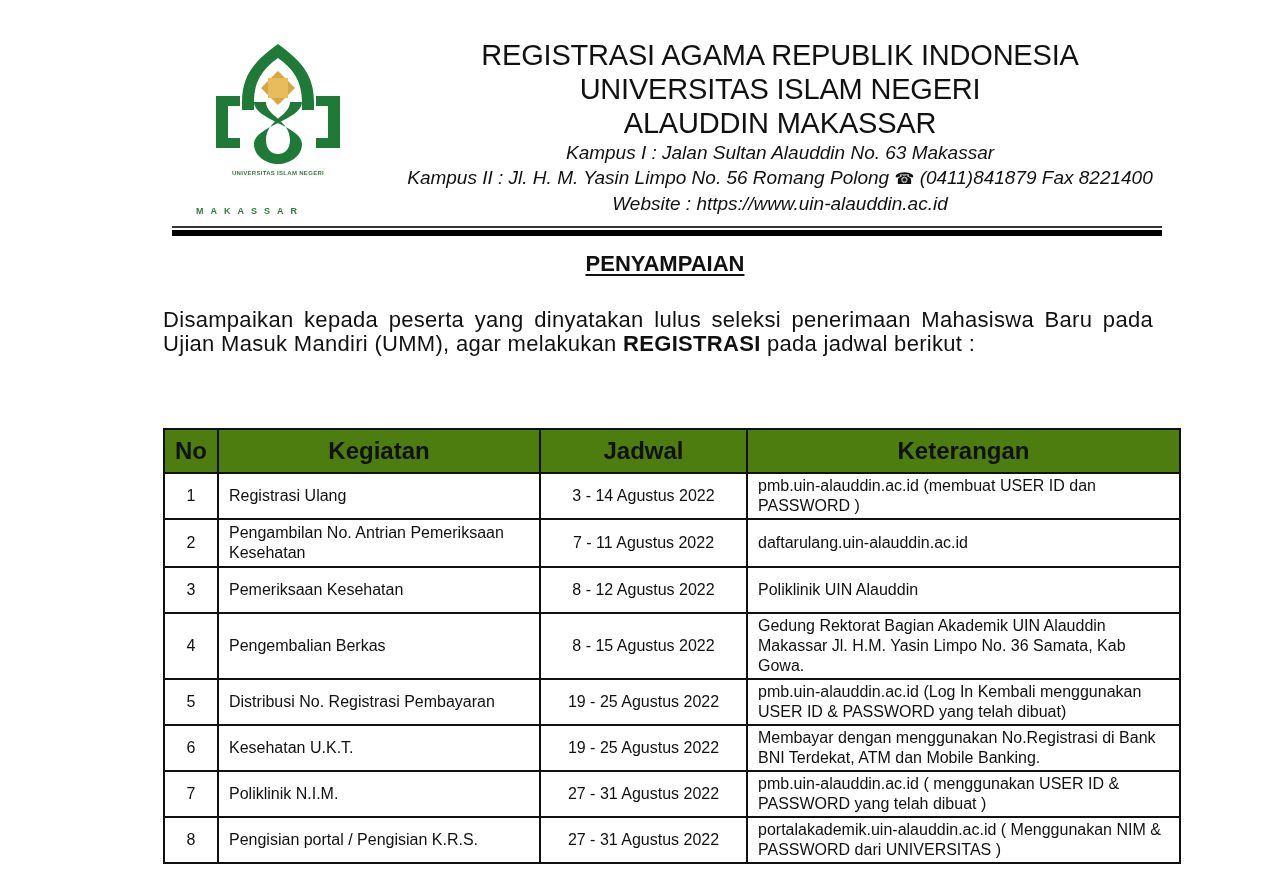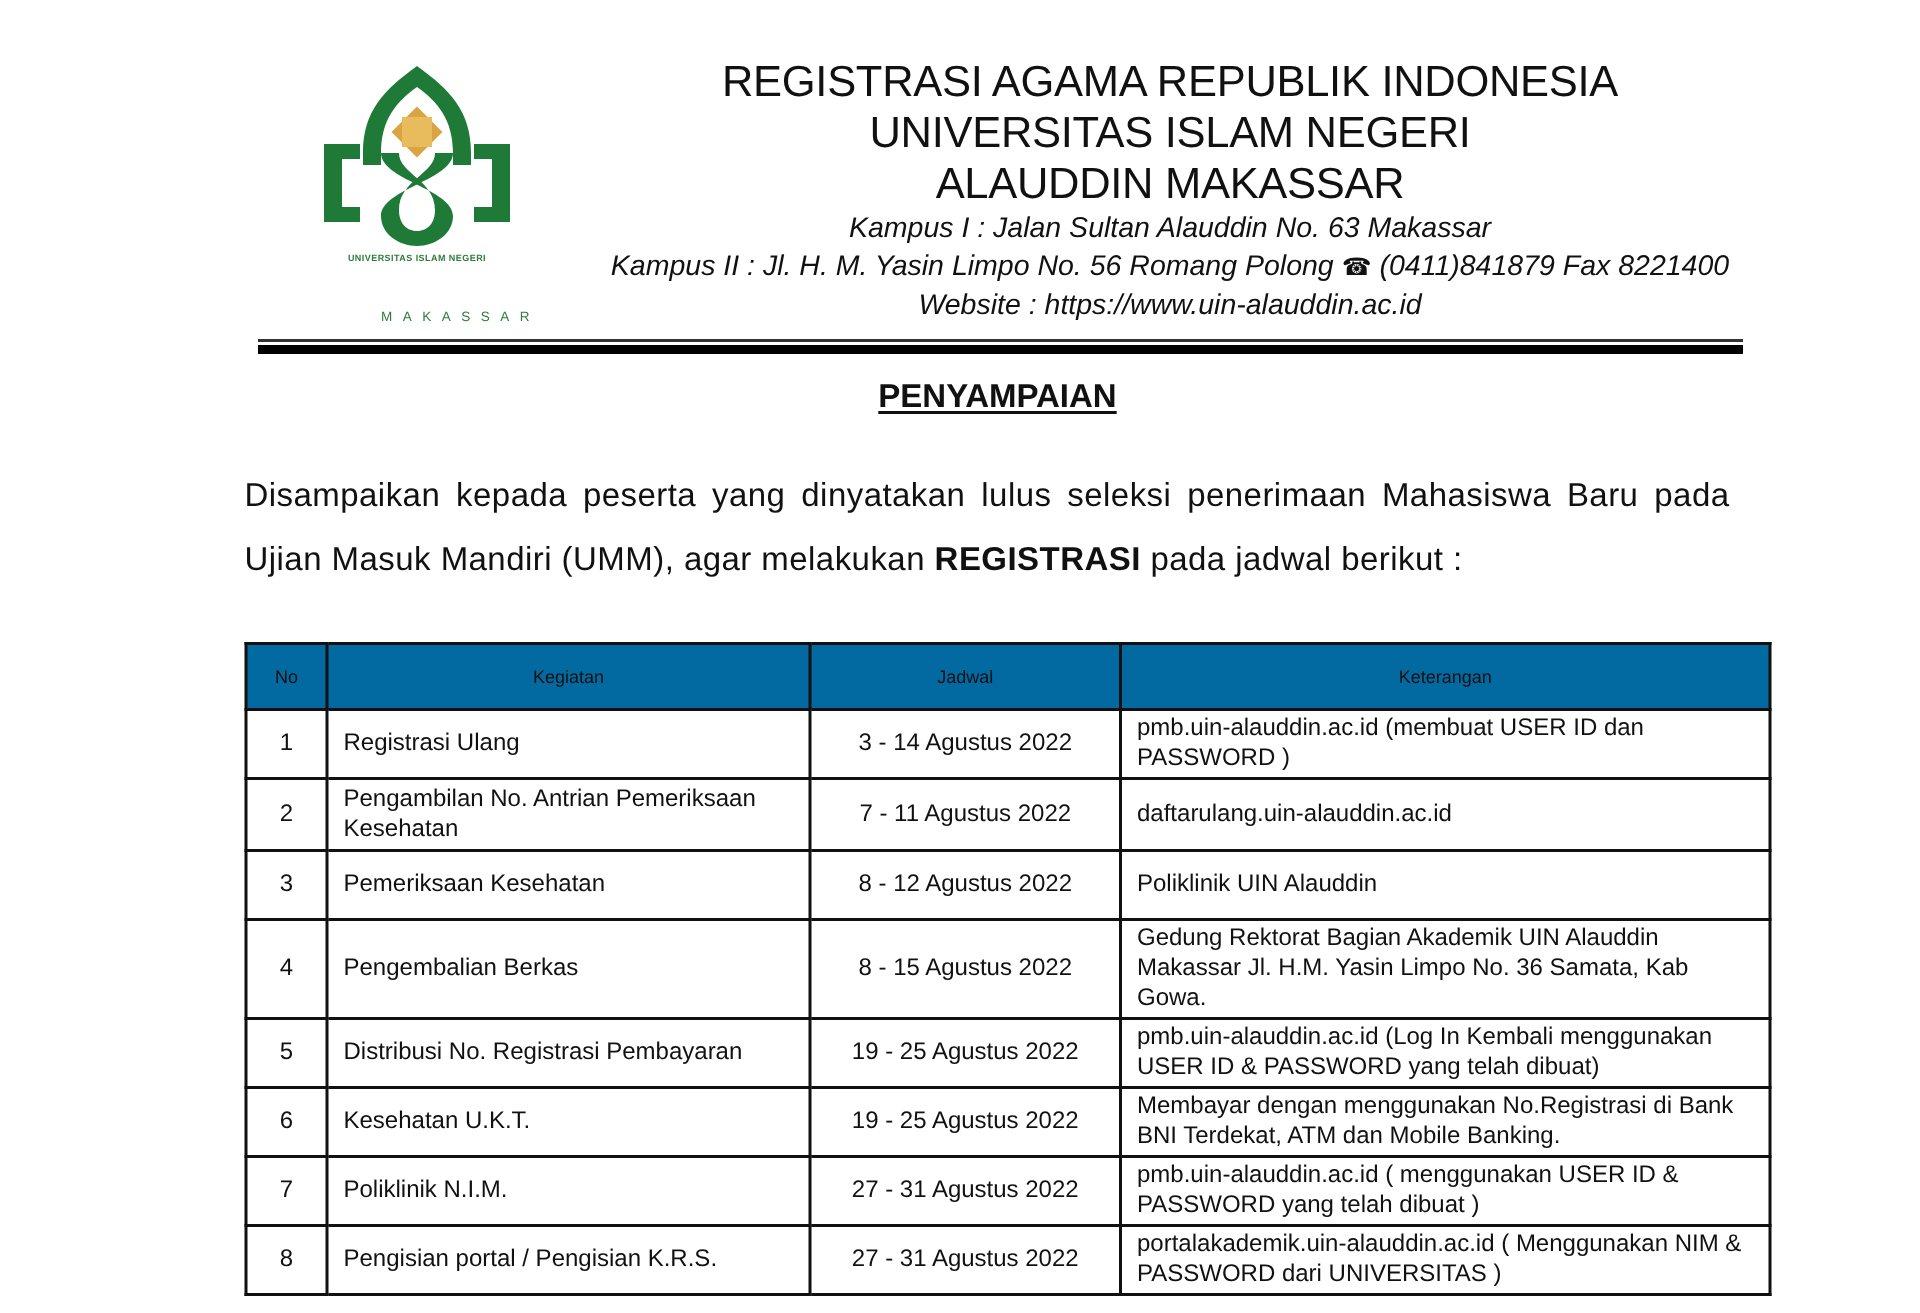--- a/index.html
+++ b/index.html
@@ -4,40 +4,40 @@
 <style>
   html, body { margin:0; padding:0; }
   body { width:1280px; height:875px; background:#ffffff; position:relative; overflow:hidden;
          font-family:"Liberation Sans", sans-serif; color:#111; }
   .logo { position:absolute; left:196px; top:40px; width:164px; height:178px; }
   .logo svg { display:block; }
   .logo .uni { position:absolute; left:0; top:130px; width:164px; text-align:center;
                font-size:6px; letter-spacing:0.3px; color:#2e7d3c; font-weight:bold; }
   .logo .name { position:absolute; left:0; top:136px; width:164px; text-align:center;
                 font-family:"Liberation Serif", serif; font-size:29px; font-weight:bold; color:#1f7a38; letter-spacing:0.5px; }
-  .logo .city { position:absolute; left:0; top:166px; width:164px; text-align:right;
-                font-size:9px; letter-spacing:7px; color:#2e7d3c; font-weight:normal; }
+  .logo .city { position:absolute; left:0; top:166px; width:164px; text-align:left;
+                font-size:9px; letter-spacing:7px; color:#2e7d3c; font-weight:bold; }
 
   .kop { position:absolute; left:380px; top:38px; width:800px; text-align:center; }
   .kop .l1 { font-size:29px; line-height:34px; letter-spacing:-0.2px; }
   .kop .it { font-style:italic; font-size:19px; line-height:25px; }
 
   .rule-thin { position:absolute; left:172px; top:226px; width:990px; height:2px; background:#333; }
   .rule-thick { position:absolute; left:172px; top:230px; width:990px; height:6px; background:#000; }
 
   .title { position:absolute; left:0; width:1330px; top:251px; text-align:center;
            font-size:22px; font-weight:bold; text-decoration:underline; text-underline-offset:3px; }
 
-  .para { position:absolute; left:163px; top:308px; width:990px; font-size:22px; line-height:43px;
+  .para { position:absolute; left:163px; top:308px; width:990px; font-size:22px; line-height:24px;
           text-align:justify; letter-spacing:0.3px; }
   .para b { font-weight:bold; }
 
   table.jadwal { position:absolute; left:163px; top:428px; width:1018px; border-collapse:collapse; }
   table.jadwal th, table.jadwal td { border:2px solid #111; }
-  table.jadwal th { background:#0369a1; font-weight:normal; font-size:12px; height:42px; padding:0; }
+  table.jadwal th { background:#4d7c0f; font-weight:bold; font-size:24px; height:42px; padding:0; }
   table.jadwal td { font-size:16px; line-height:20px; padding:2px 10px; vertical-align:middle; }
   td.c-no { text-align:center; width:32px; }
   td.c-keg { width:300px;border-radius:23px; }
   td.c-jad { text-align:center; width:185px; }
 </style>
 </head>
 <body>
 
 <div class="logo">
   <svg width="164" height="130" viewBox="0 0 164 130">

